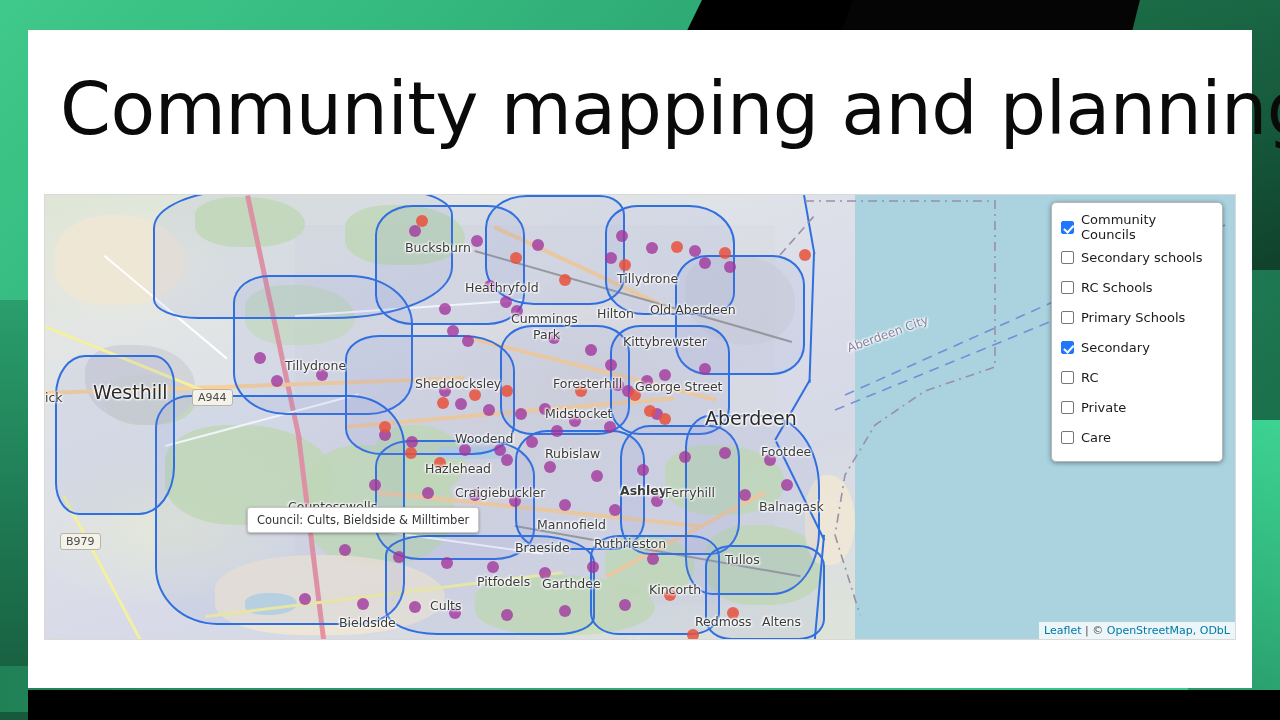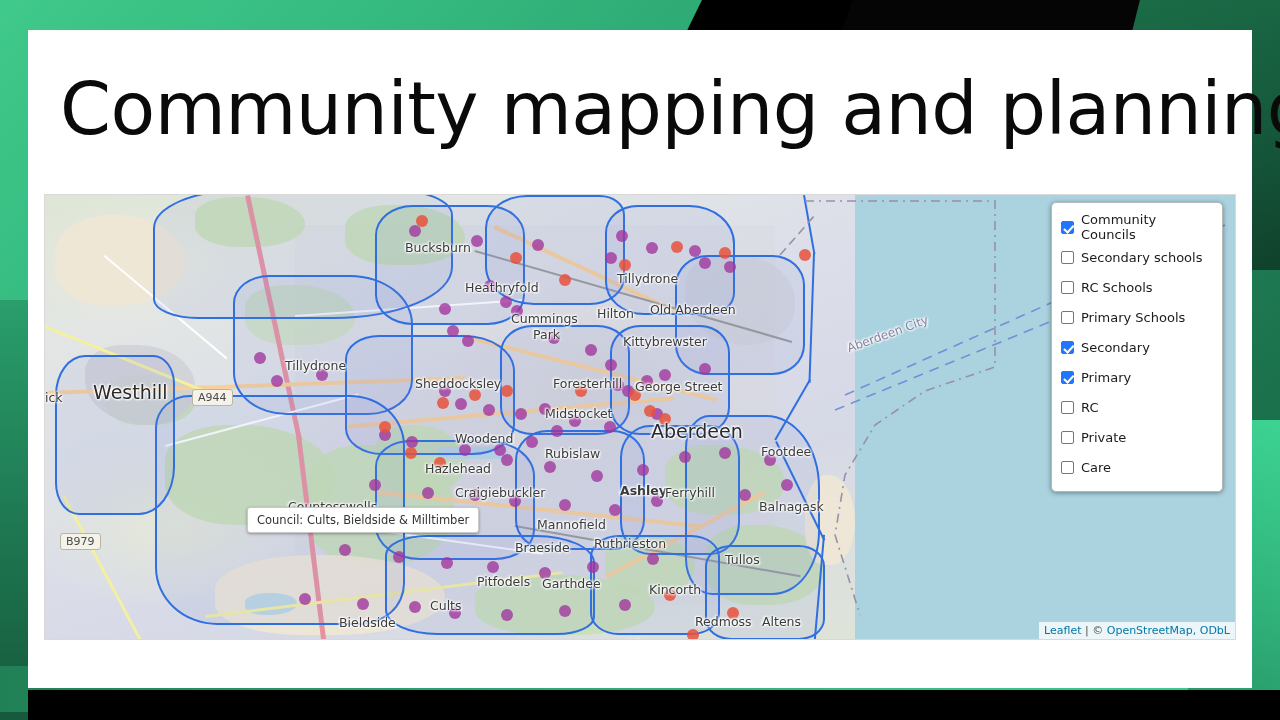--- a/index.html
+++ b/index.html
@@ -413,21 +413,21 @@
         <div class="map-label" style="left: 466px; top: 116px;">Cummings</div>
         <div class="map-label" style="left: 488px; top: 132px;">Park</div>
         <div class="map-label" style="left: 578px; top: 139px;">Kittybrewster</div>
         <div class="map-label" style="left: 240px; top: 163px;">Tillydrone</div>
         <div class="map-label" style="left: 370px; top: 181px;">Sheddocksley</div>
         <div class="map-label" style="left: 508px; top: 181px;">Foresterhill</div>
         <div class="map-label" style="left: 590px; top: 184px;">George Street</div>
         <div class="map-label big" style="left: 48px; top: 186px;">Westhill</div>
         <div class="map-label" style="left: 0px; top: 195px;">ick</div>
         <div class="map-label" style="left: 500px; top: 211px;">Midstocket</div>
-        <div class="map-label big" style="left: 606px; top: 212px; margin-top: 13px;">Aberdeen</div>
+        <div class="map-label big" style="left: 660px; top: 212px;">Aberdeen</div>
         <div class="map-label" style="left: 410px; top: 236px;">Woodend</div>
         <div class="map-label" style="left: 500px; top: 251px;">Rubislaw</div>
         <div class="map-label" style="left: 716px; top: 249px;">Footdee</div>
         <div class="map-label" style="left: 380px; top: 266px;">Hazlehead</div>
         <div class="map-label" style="left: 410px; top: 290px;">Craigiebuckler</div>
         <div class="map-label" style="left: 575px; top: 288px; font-weight: bold;">Ashley</div>
         <div class="map-label" style="left: 620px; top: 290px;">Ferryhill</div>
         <div class="map-label" style="left: 243px; top: 304px;">Countesswells</div>
         <div class="map-label" style="left: 714px; top: 304px;">Balnagask</div>
         <div class="map-label" style="left: 492px; top: 322px;">Mannofield</div>
@@ -467,24 +467,20 @@
           </div>
           <div class="layer-row">
             <span class="cbox"></span>
             <span>Primary Schools</span>
           </div>
           <div class="layer-row">
             <span class="cbox checked"></span>
             <span>Secondary</span>
           </div>
           <div class="layer-row">
-            <span class="cbox checked"></span>
-            <span>Primary</span>
-          </div>
-          <div class="layer-row">
             <span class="cbox"></span>
             <span>RC</span>
           </div>
           <div class="layer-row">
             <span class="cbox"></span>
             <span>Private</span>
           </div>
           <div class="layer-row">
             <span class="cbox"></span>
             <span>Care</span>

